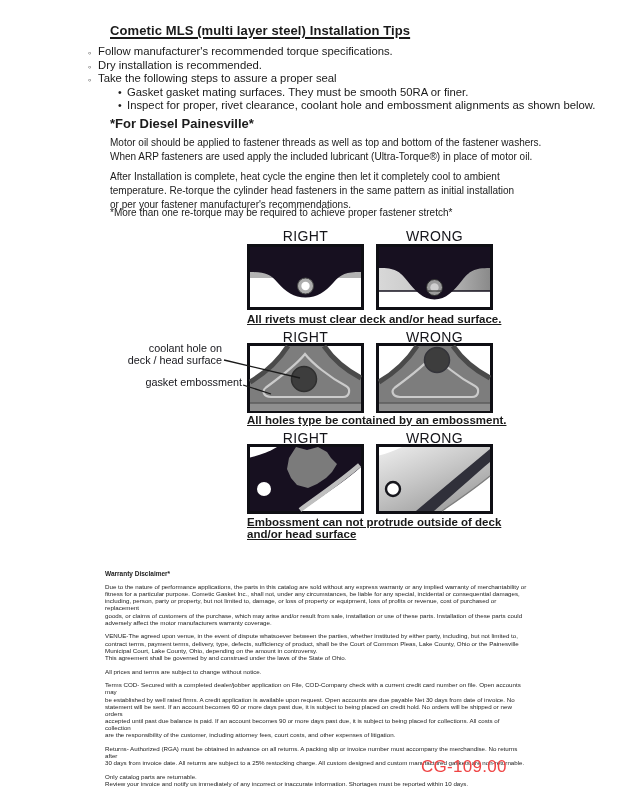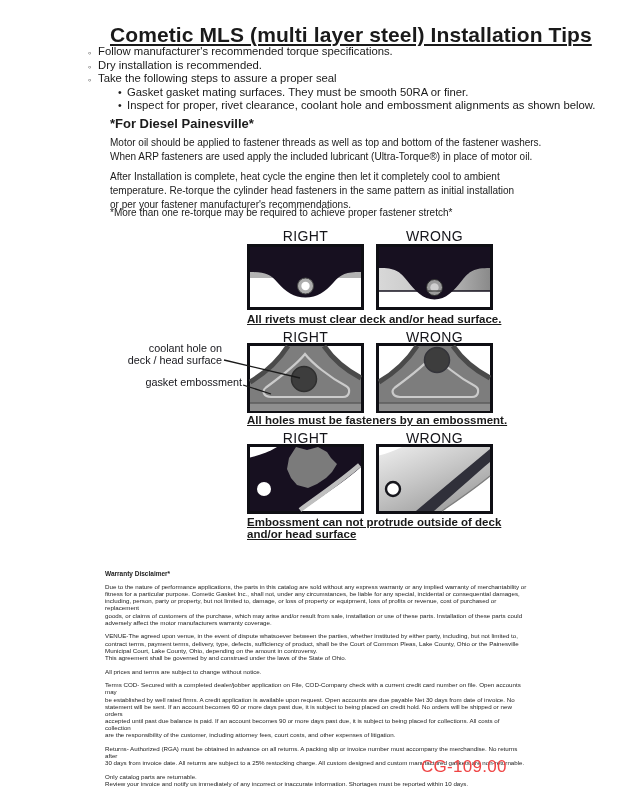--- a/index.html
+++ b/index.html
@@ -2,21 +2,21 @@
 <html><head>
 <meta charset="utf-8">
 <style>
   html,body{margin:0;padding:0;}
   body{
     width:618px;height:800px;background:#ffffff;position:relative;overflow:hidden;
     font-family:"Liberation Sans", sans-serif;color:#1a1a1a;
     -webkit-font-smoothing:antialiased;
   }
   .page-title{
-    position:absolute;left:110px;top:23px;font-size:21px;font-weight:bold;
+    position:absolute;left:110px;top:23px;font-size:13px;font-weight:bold;
     text-decoration:underline;text-decoration-thickness:1.5px;text-underline-offset:2px;
     letter-spacing:.1px;
   }
   .bullets{position:absolute;left:88px;top:45px;font-size:11.3px;line-height:13.6px;}
   .b-row{display:flex;align-items:flex-start;}
   .b-m1{width:10px;font-size:9.5px;position:relative;top:1px;}
   .b-m2{width:9px;font-size:10.5px;}
   .sub{margin-left:30px;}
   .diesel-h{position:absolute;left:110px;top:116px;font-size:13px;font-weight:bold;}
   .para{position:absolute;left:110px;width:452px;font-size:10px;line-height:13.8px;white-space:pre-line;}
@@ -137,21 +137,21 @@
       <path d="M3,3 H41 C32,17 19,29.5 3,39 Z" fill="#ffffff"></path>
       <path d="M77,3 H114 V35 C98,26.5 85.5,15.5 77,3 Z" fill="#ffffff"></path>
       <path d="M41,3 C32,17 19,29.5 3,39" stroke="#4a4a4a" stroke-width="5" fill="none"></path>
       <path d="M77,3 C85.5,15.5 98,26.5 114,35" stroke="#4a4a4a" stroke-width="5" fill="none"></path>
       <rect x="3" y="60" width="111" height="8" fill="#8f8f8f"></rect>
       <line x1="3" y1="60" x2="114" y2="60" stroke="#5d5d5d" stroke-width="1.3"></line>
       <path d="M58,11 C65,20 82,34 99,43 C104,45.6 103,54 96,54 L24,54 C16.5,54 14.5,48 19,44.5 C34,33.5 50,21 58,11 Z" fill="none" stroke="#cbcbcb" stroke-width="2.2"></path>
       <circle cx="61" cy="17" r="12.5" fill="#3d3d3d" stroke="#34343a" stroke-width="1.5"></circle>
     </svg>
   </div>
-  <div class="fig-caption" style="top:189px;">All holes must be fasteners by an embossment.</div>
+  <div class="fig-caption" style="top:189px;">All holes type be contained by an embossment.</div>
 
   <div class="fig-label" style="left:237px;top:205px;">RIGHT</div>
   <div class="fig-label" style="left:366px;top:205px;">WRONG</div>
 
   <div class="fig-box h70" style="left:237px;top:219px;">
     <svg viewBox="0 0 117 70">
       <rect x="1.5" y="1.5" width="114" height="67" fill="#171020" stroke="#0f0f14" stroke-width="3"></rect>
       <path d="M3,3 H30 C21,8.5 11.5,11.5 3,13.5 Z" fill="#ffffff"></path>
       <path d="M114,23 C95,39.5 73,53.5 54,67 L114,67 Z" fill="#ffffff"></path>
       <path d="M112.5,21 C93.5,37.5 72,52 53,66" stroke="#bfbfbf" stroke-width="4.5" fill="none"></path>

